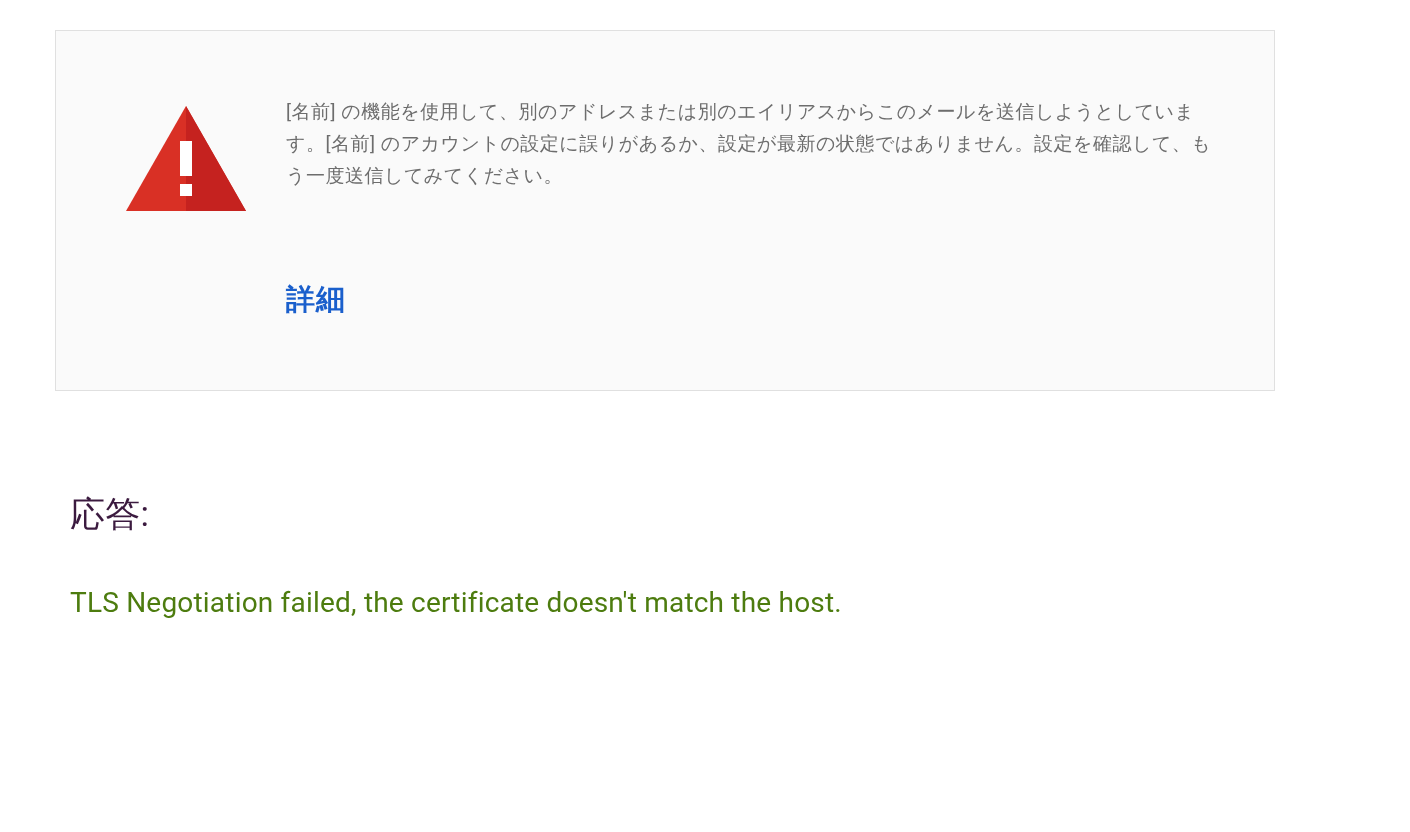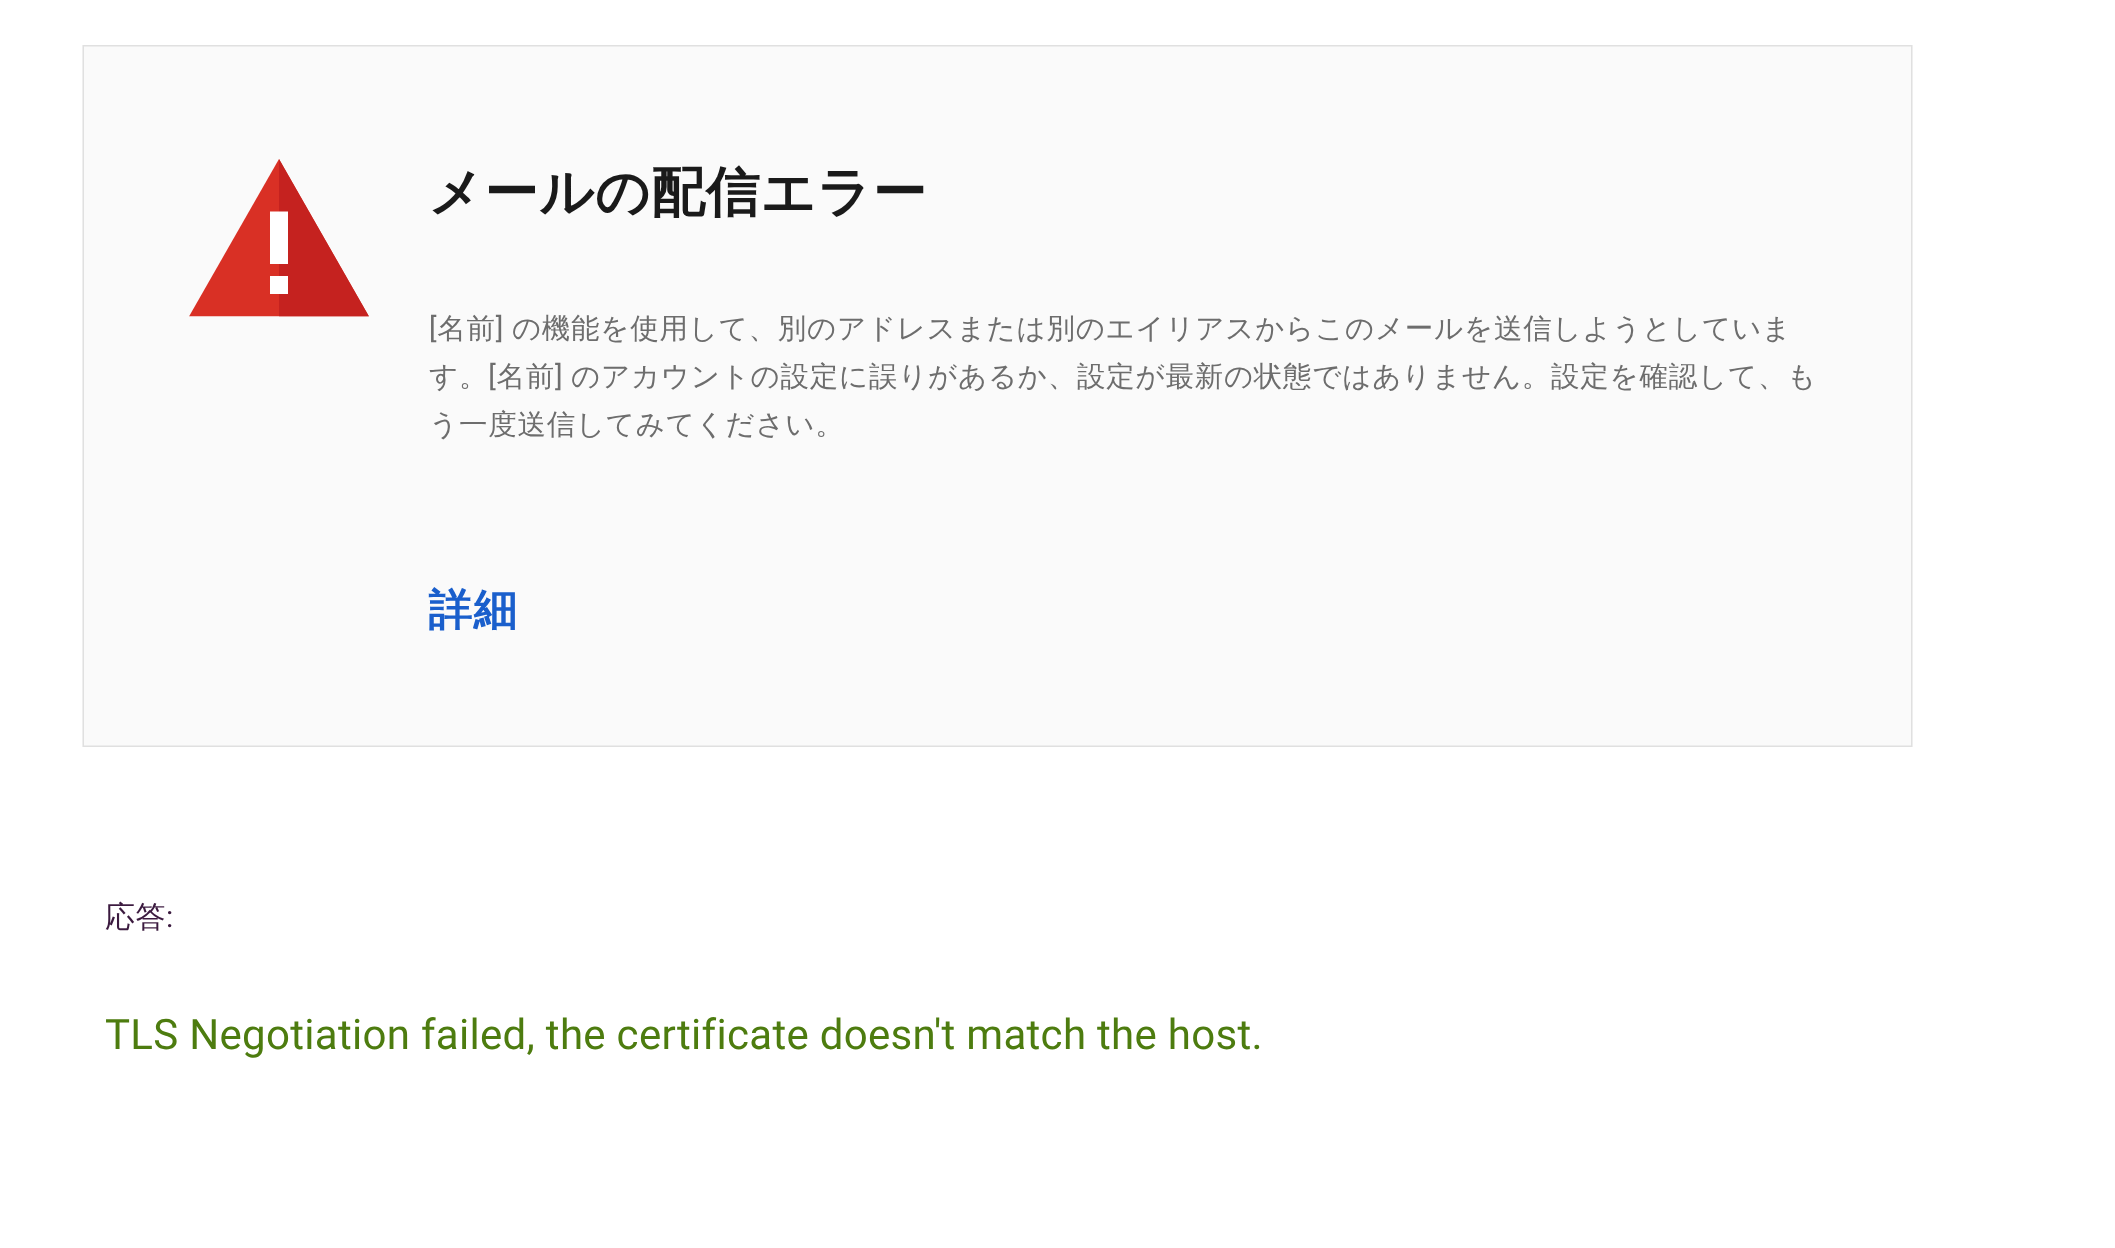--- a/index.html
+++ b/index.html
@@ -56,21 +56,21 @@
       color: #1a5fcc;
       cursor: pointer;
       letter-spacing: 1px;
       text-align: right;
     }
     .below-section {
       margin-top: 100px;
       padding-left: 15px;
     }
     .response-label {
-      font-size: 20px;
+      font-size: 35px;
       color: #3b1a3f;
       margin-bottom: 48px;
       letter-spacing: 0.3px;
     }
     .response-text {
       font-size: 28px;
       color: #4d7c0f;
       letter-spacing: 0.2px;
     }
   </style>
@@ -80,21 +80,20 @@
 <div class="error-card">
   <div class="icon-wrap">
     <svg class="warn-icon" viewBox="0 0 120 105">
       <polygon points="60,0 120,105 0,105" fill="#d93025"></polygon>
       <polygon points="60,0 120,105 60,105" fill="#c5221f"></polygon>
       <rect x="54" y="35" width="12" height="35" fill="#ffffff"></rect>
       <rect x="54" y="78" width="12" height="12" fill="#ffffff"></rect>
     </svg>
   </div>
   <div class="content">
-    <h1 class="title">メールの配信エラー</h1>
     <p class="description">[名前] の機能を使用して、別のアドレスまたは別のエイリアスからこのメールを送信しようとしています。[名前] のアカウントの設定に誤りがあるか、設定が最新の状態ではありません。設定を確認して、もう一度送信してみてください。</p>
     <a class="details-link">詳細</a>
   </div>
 </div>
 
 <div class="below-section">
   <p class="response-label">応答:</p>
   <p class="response-text">TLS Negotiation failed, the certificate doesn't match the host.</p>
 </div>
 

